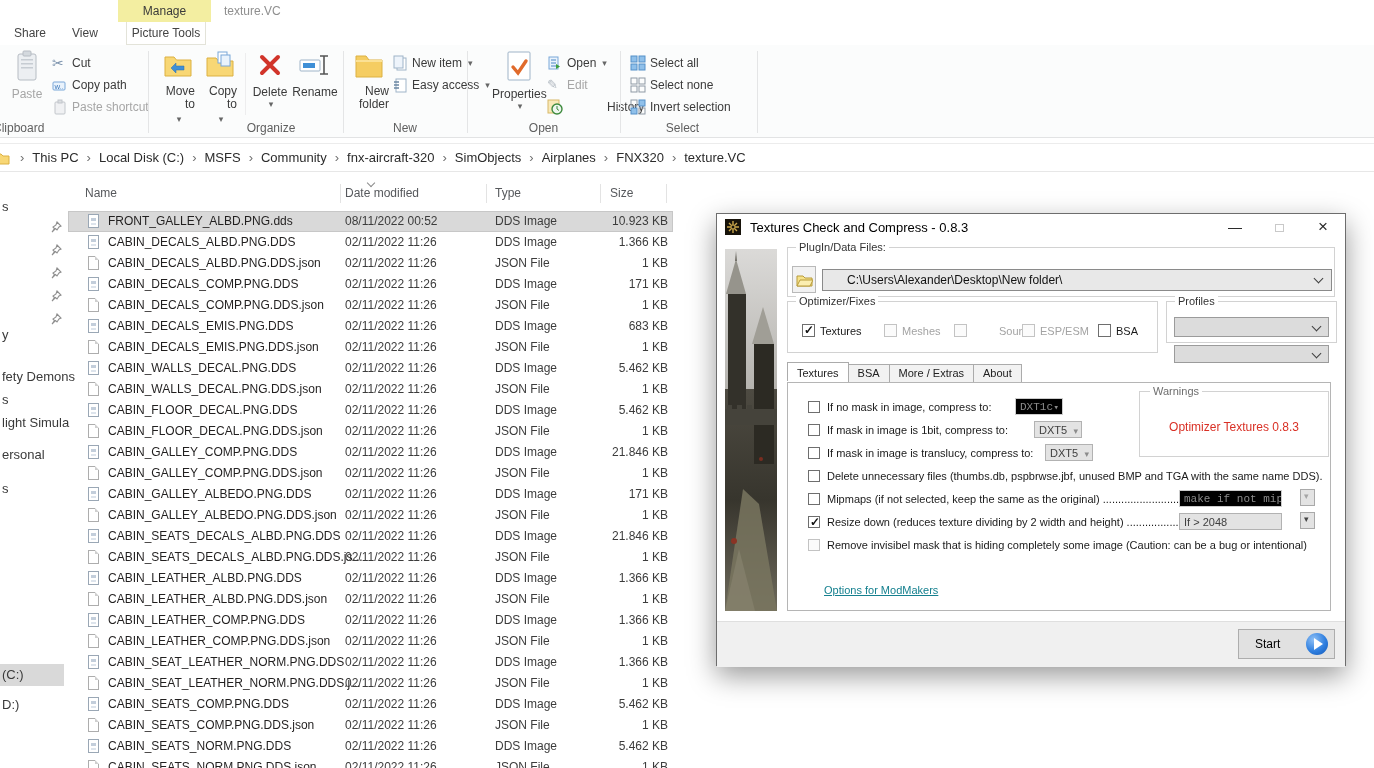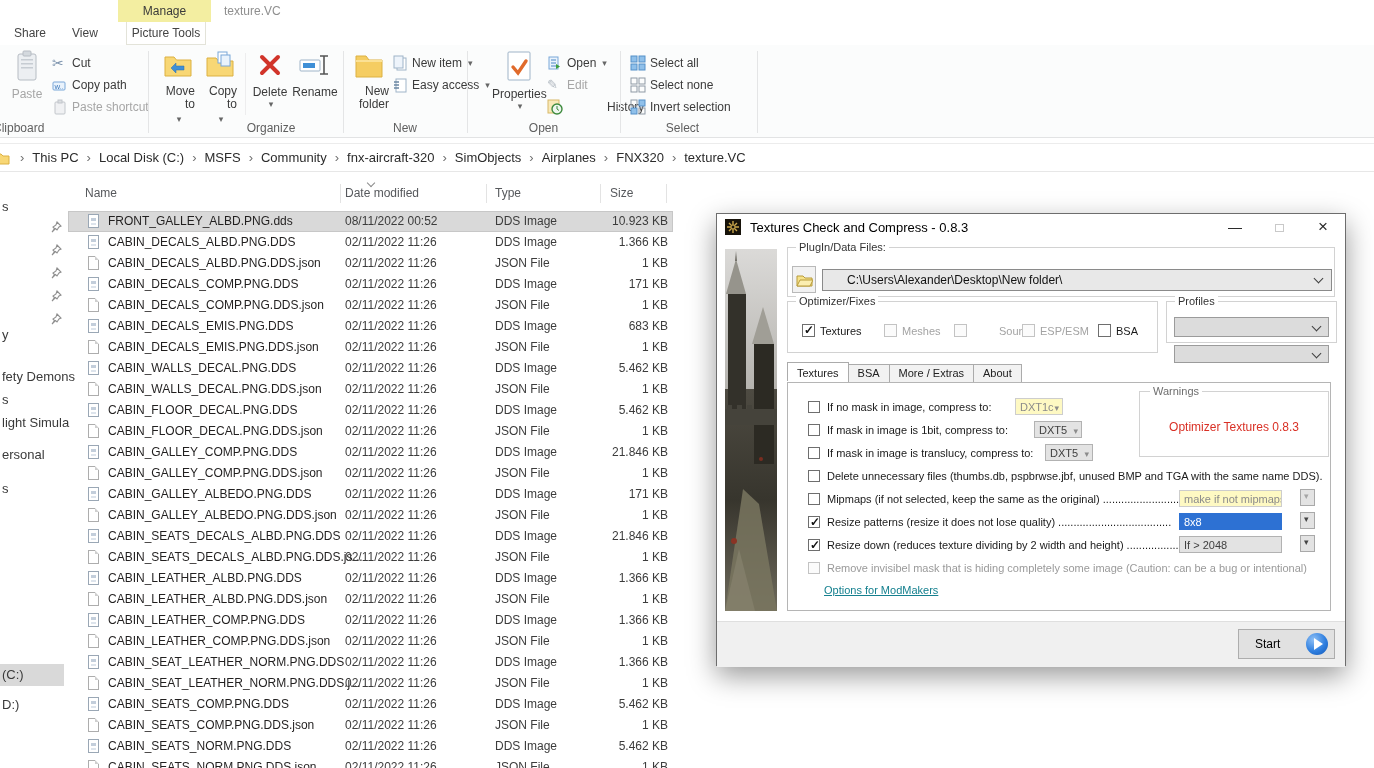--- a/index.html
+++ b/index.html
@@ -124,21 +124,21 @@
   .opt-row.plain .opt-label{max-width:505px;}
   .opt-row:nth-child(8) .opt-label{color:#9a9a9a;}
   .opt-row:nth-child(1) .opt-label{width:180px;}
   .opt-row:nth-child(2) .opt-label{width:199px;}
   .opt-row:nth-child(3) .opt-label{width:210px;}
   .opt-row.right .opt-label{max-width:368px;}
   .combo{position:relative;height:17px;line-height:16px;background:#e3e3e3;border:1px solid #b2b2b2;
          font-size:11px;color:#3f3f3f;padding:0 14px 0 4px;overflow:hidden;}
   .opt-row.inline .combo{width:48px;margin-left:8px;}
   .opt-row.inline .combo::after{content:"▾";position:absolute;right:3px;top:1px;font-size:9px;color:#8b8b8b;}
-  .combo.disabled{color:#8b8b8b;background:#fef9c3;border-color:#cdcdcd;}
+  .combo.disabled{color:#8b8b8b;background:#000000;border-color:#cdcdcd;font-family:Liberation Mono, monospace;}
   .combo.selected{background:#2d71d3;color:#fff;border-color:#2d71d3;}
   .opt-row.right .combo{position:absolute;left:391px;width:103px;height:17px;}
   .combo-btn{display:none;}
   .opt-row.right .combo-btn{display:block;position:absolute;left:512px;top:2px;width:15px;height:17px;
          background:#e3e3e3;border:1px solid #a9a9a9;}
   .combo-btn::after{content:"▾";position:absolute;left:3px;top:1px;font-size:9px;color:#444;}
   .opt-row:nth-child(5) .combo-btn::after{color:#a5a5a5;}
   .warnbox{position:absolute;left:351px;top:8px;width:190px;height:66px;border:1px solid #d2d2d2;}
   .warnbox .glabel{position:absolute;top:-7px;left:10px;background:#fff;padding:0 3px;color:#6e6e6e;}
   .warnmsg{position:absolute;left:0;top:28px;width:100%;text-align:center;font-size:12px;}
@@ -822,26 +822,20 @@
 
           </div>
 
           <div class="opt-row right" data-interactable="false">
             <span class="cb" data-interactable="true"></span>
             <span class="opt-label" data-interactable="false">Mipmaps (if not selected, keep the same as the original) ...........................</span>
             <span class="combo disabled" data-interactable="true">make if not mipmaps</span>
             <span class="combo-btn" data-interactable="true"></span>
           </div>
 
-          <div class="opt-row right" data-interactable="false">
-            <span class="cb checked" data-interactable="true"></span>
-            <span class="opt-label" data-interactable="false">Resize patterns (resize it does not lose quality) .....................................</span>
-            <span class="combo selected" data-interactable="true">8x8</span>
-            <span class="combo-btn" data-interactable="true"></span>
-          </div>
 
           <div class="opt-row right" data-interactable="false">
             <span class="cb checked" data-interactable="true"></span>
             <span class="opt-label" data-interactable="false">Resize down (reduces texture dividing by 2 width and height) .................</span>
             <span class="combo normal" data-interactable="true">If &gt; 2048</span>
             <span class="combo-btn" data-interactable="true"></span>
           </div>
 
           <div class="opt-row plain" data-interactable="false">
             <span class="cb disabled" data-interactable="true"></span>

